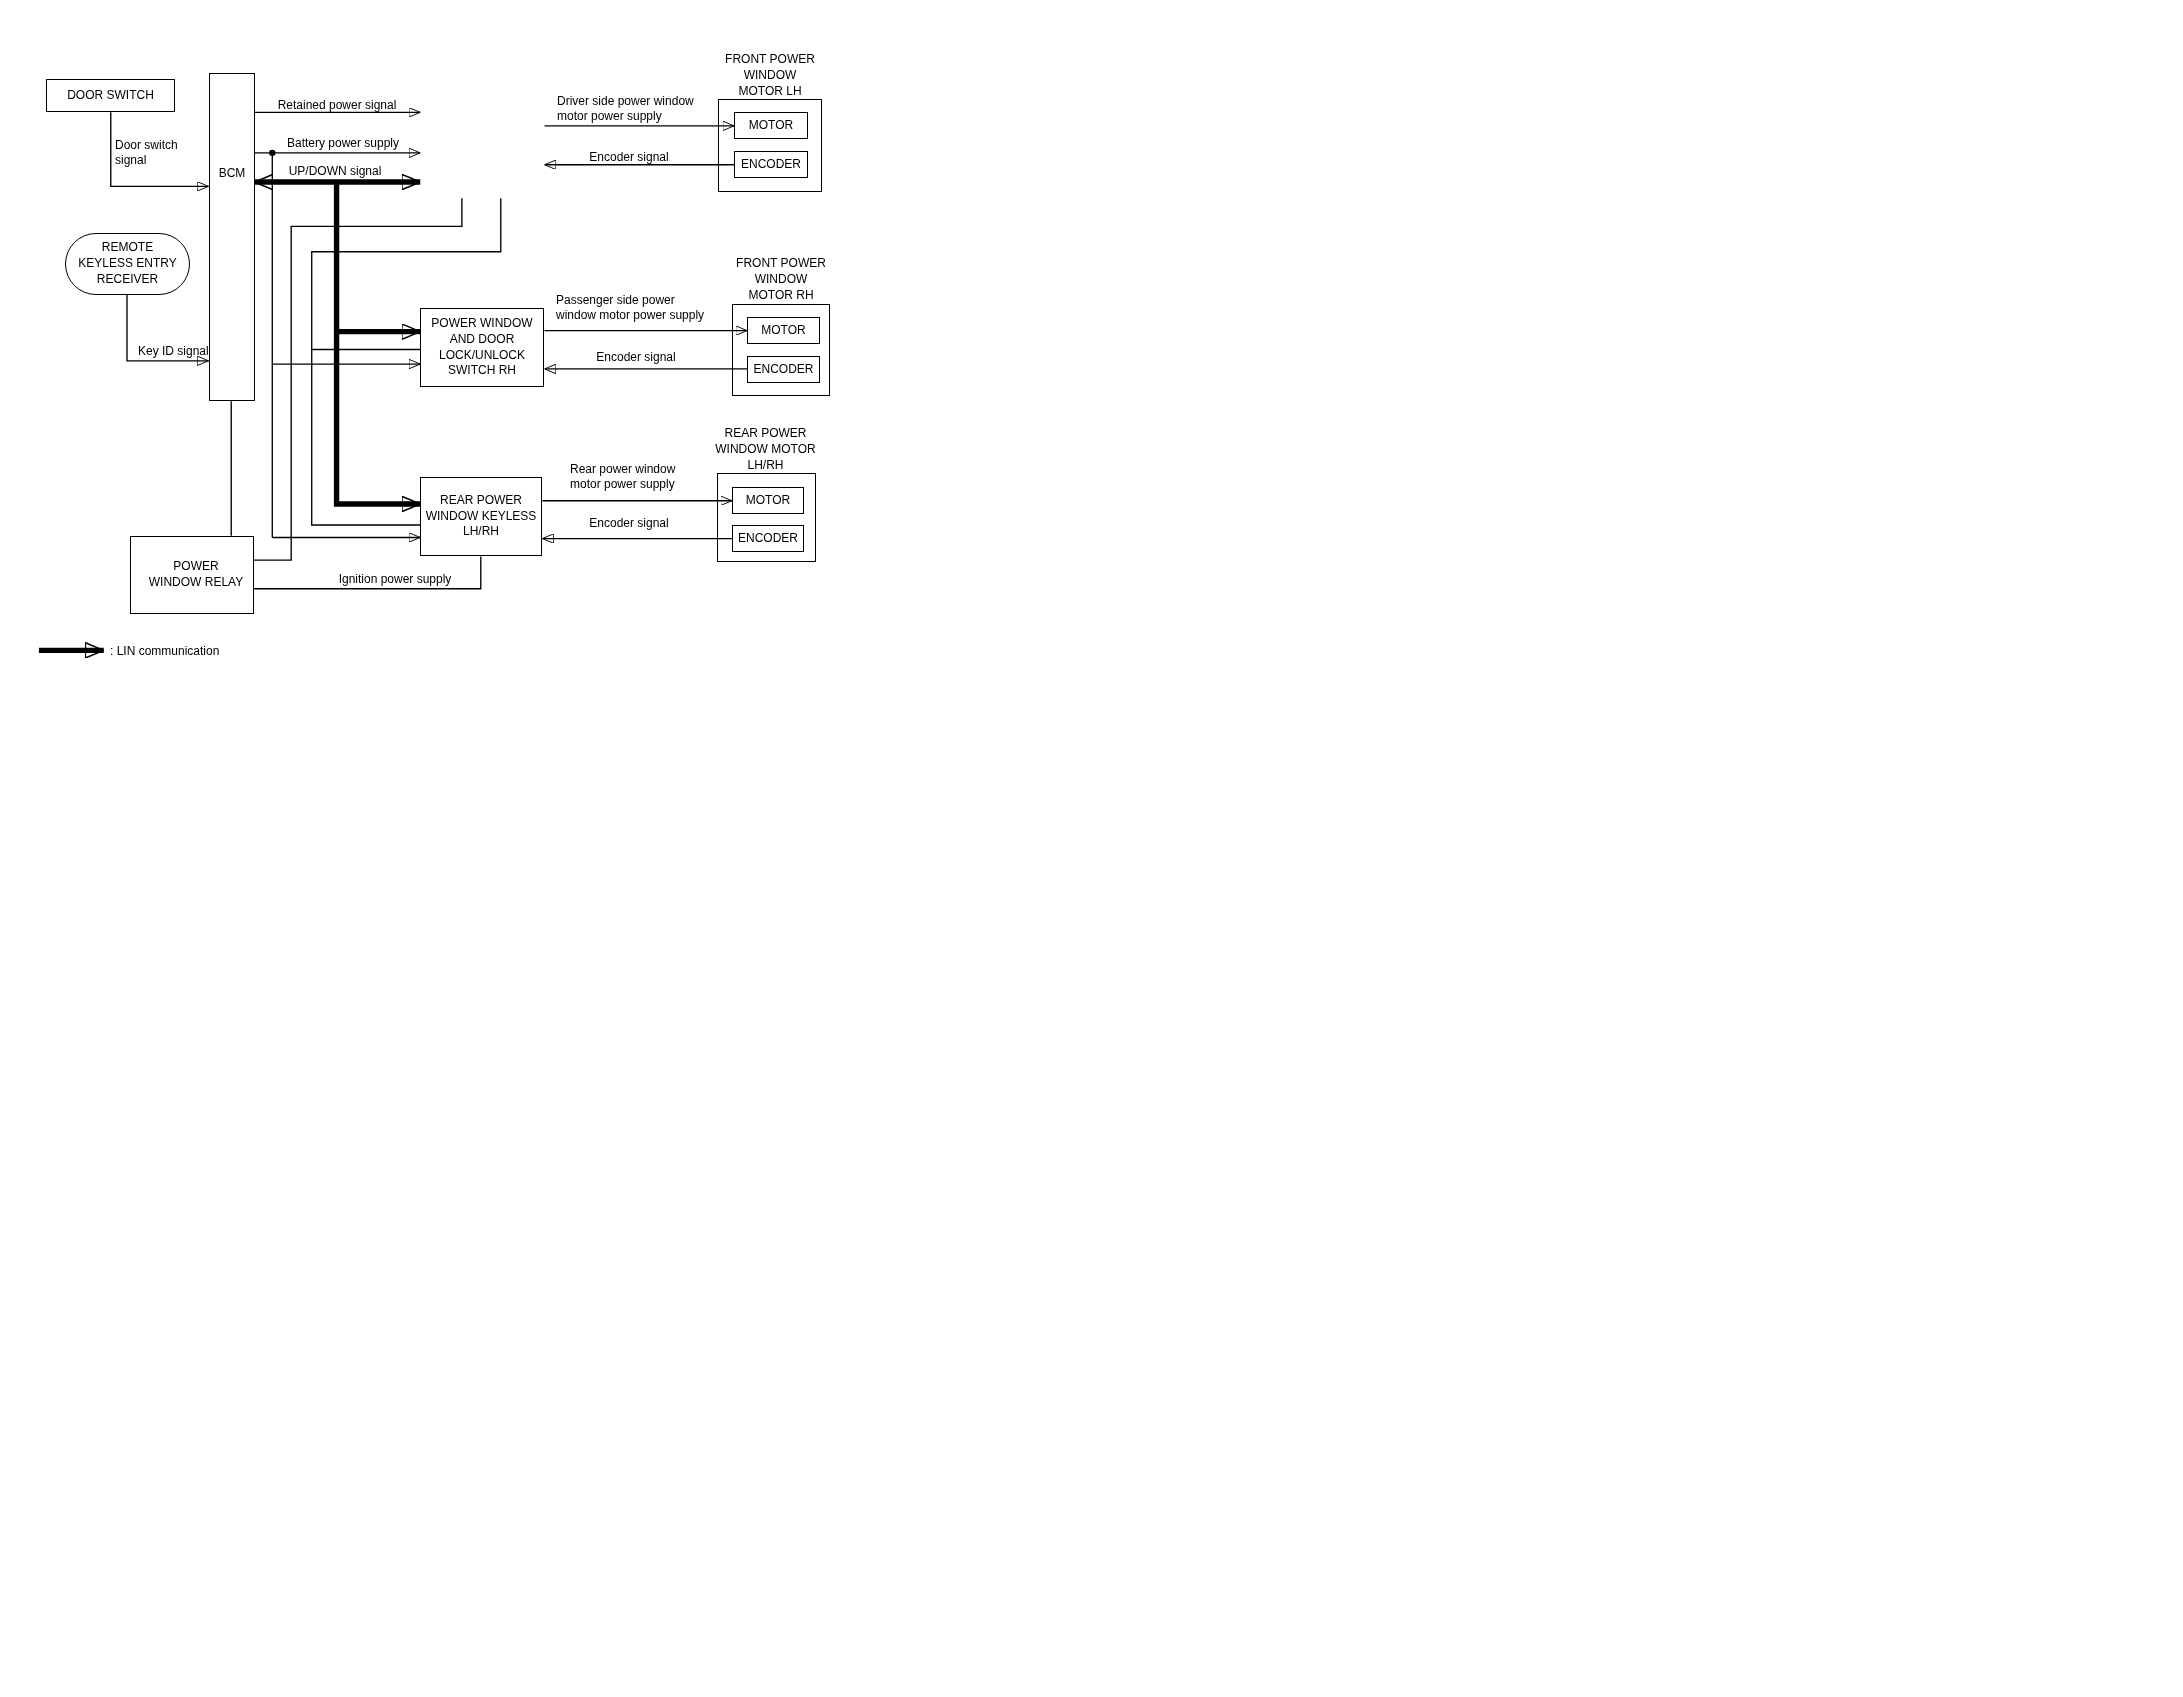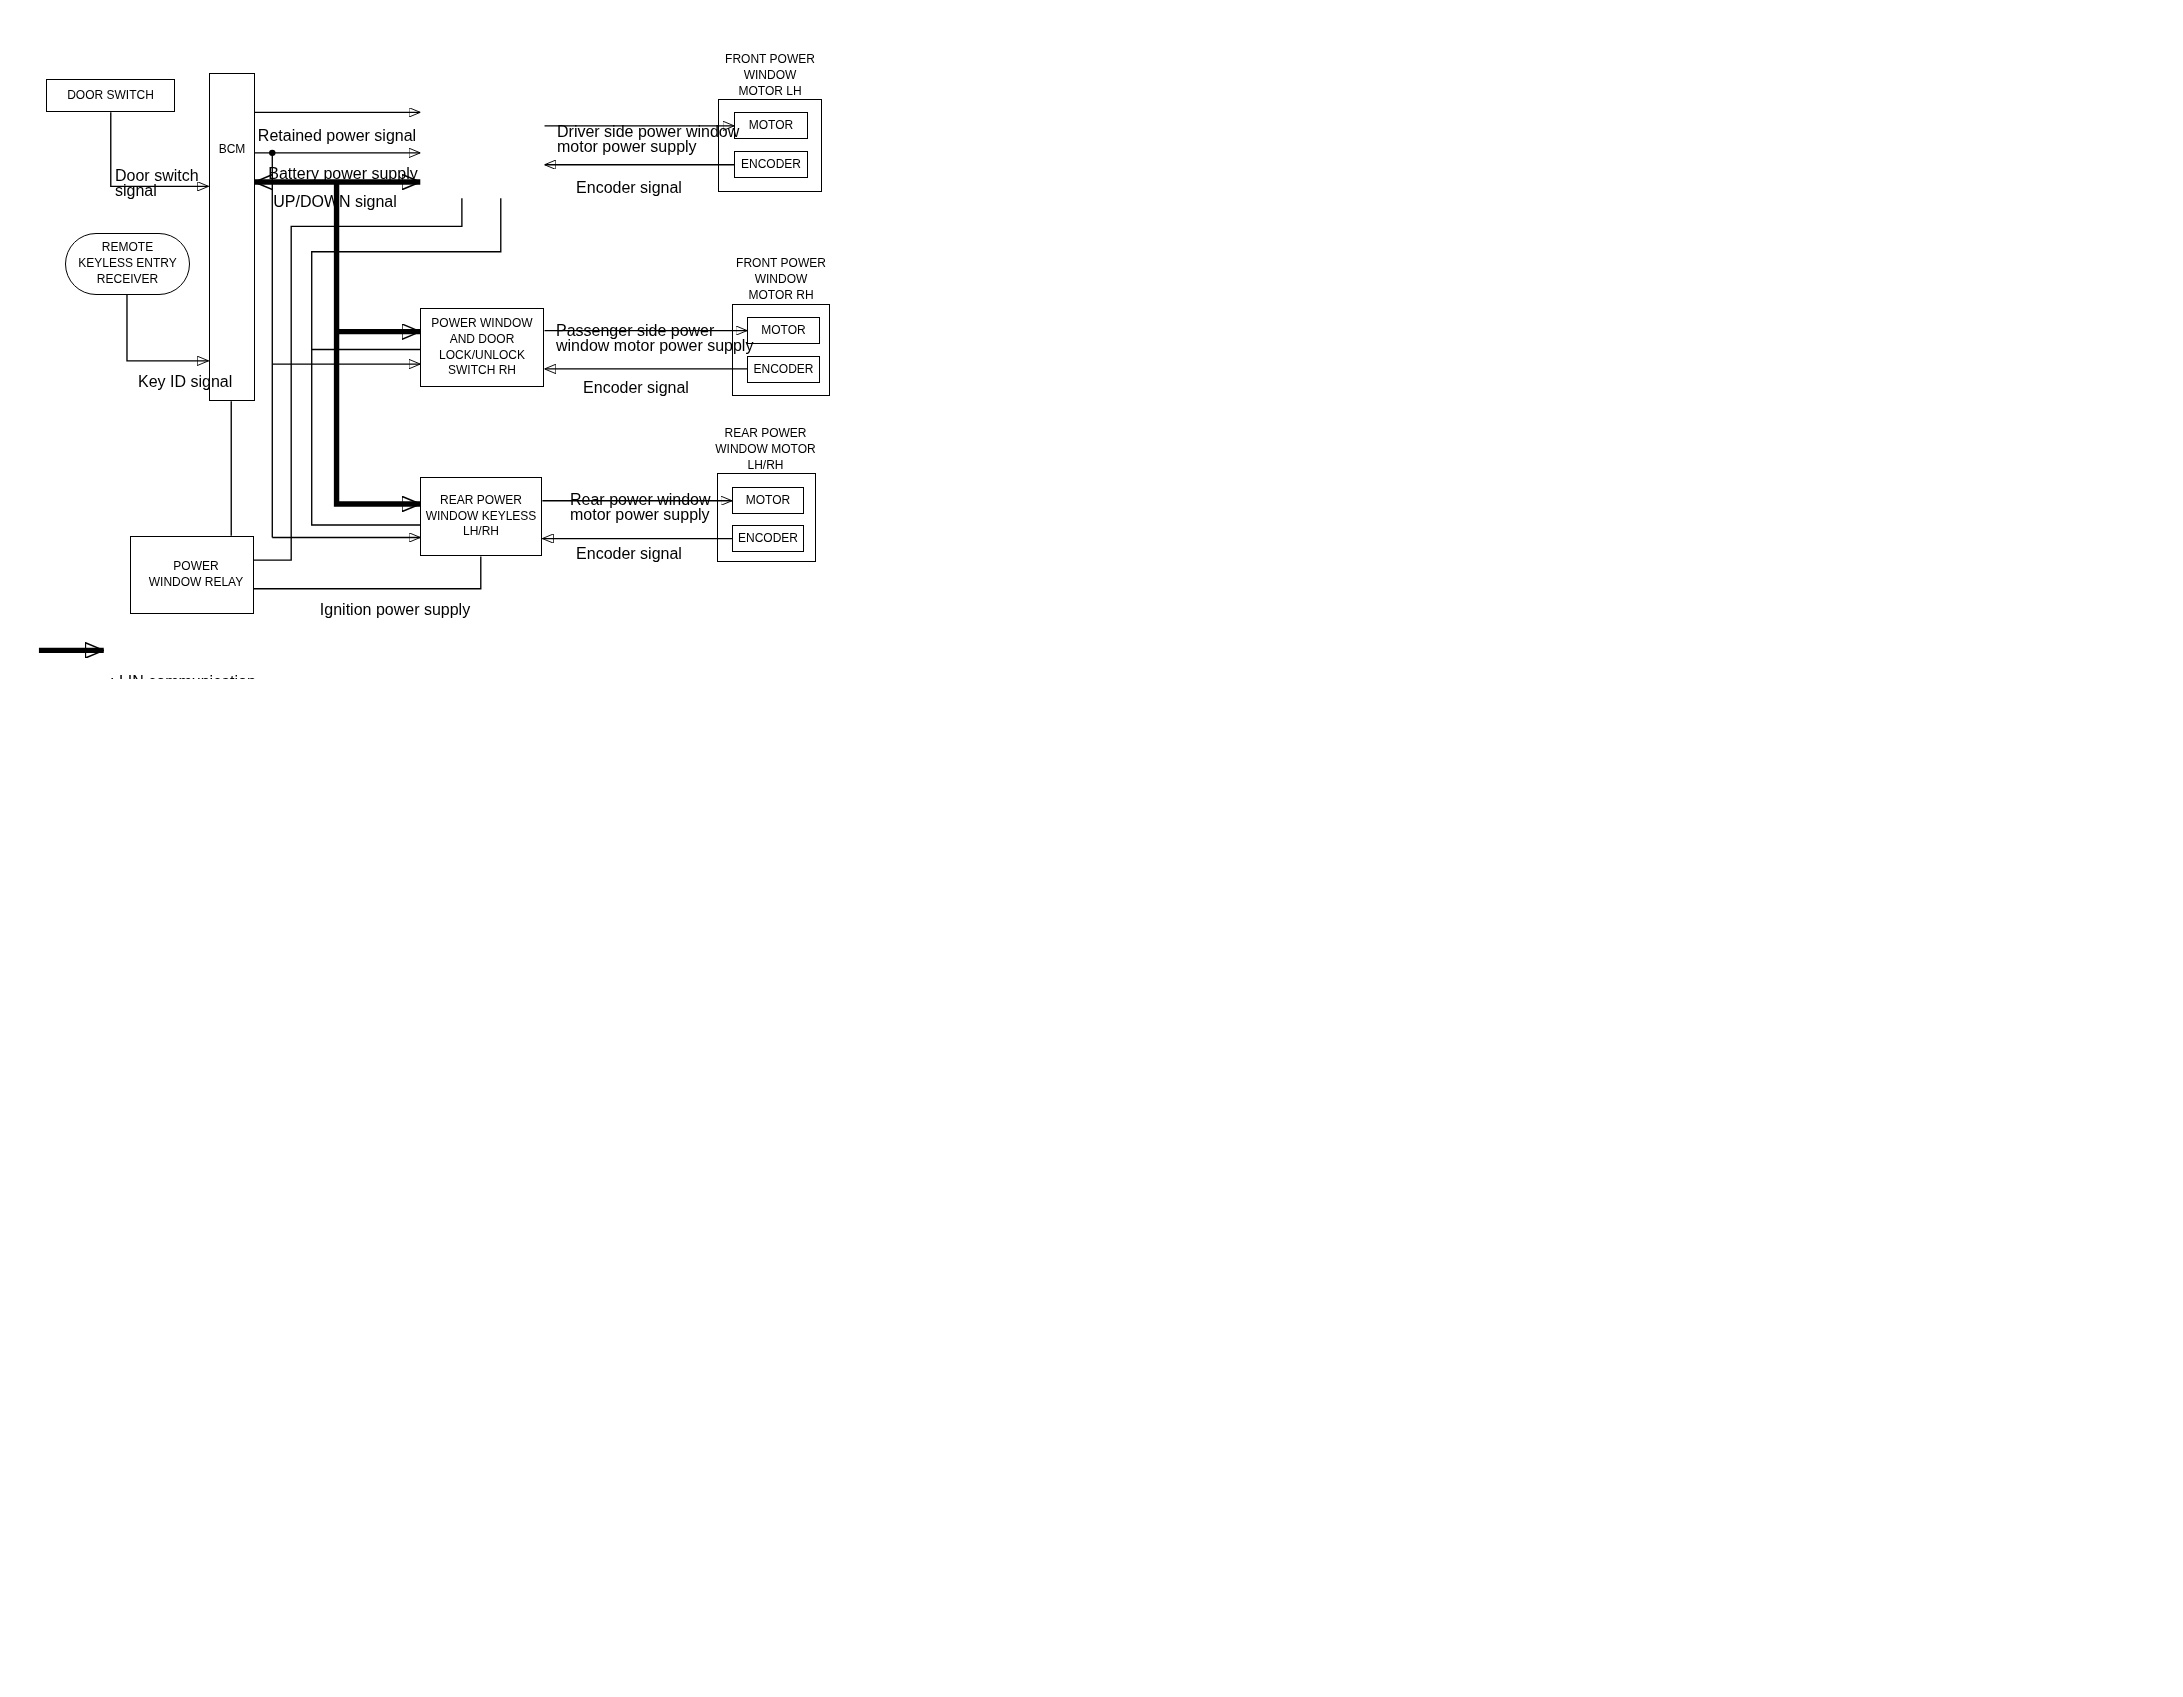--- a/index.html
+++ b/index.html
@@ -16,21 +16,21 @@
   .thin{stroke-width:2.5px;}
   .thick{stroke-width:10px;}
   .box{
     position:absolute;box-sizing:border-box;
     border:1.4px solid #000;background:#ffffff;
     display:flex;flex-direction:column;align-items:center;justify-content:center;
     text-align:center;font-size:12px;line-height:15.7px;
   }
   .box.hollow{background:transparent;}
   .lbl{
-    position:absolute;font-size:16px;line-height:15px;white-space:nowrap;margin-top:30px;
+    position:absolute;font-size:12px;line-height:15px;white-space:nowrap;
   }
   .lbl.center{text-align:center;}
   .title3{position:absolute;font-size:12px;line-height:16px;text-align:center;}
 </style>
 </head>
 <body>
 
 <div class="stage">
 
   <svg class="wires" viewBox="0 0 1616 1257" xmlns="http://www.w3.org/2000/svg">
@@ -78,21 +78,21 @@
 
     <circle cx="504" cy="283" r="6" fill="#000"></circle>
 
     <path class="thick" d="M72,1204 H192" marker-end="url(#athick)"></path>
   </svg>
 
   <div class="box" style="left:46px;top:79px;width:129px;height:33px;">
     <div>DOOR SWITCH</div>
   </div>
 
-  <div class="box" style="left:209px;top:73px;width:46px;height:328px;justify-content:flex-start;padding-top:68px;">
+  <div class="box" style="left:209px;top:73px;width:46px;height:328px;justify-content:flex-start;padding-top:92px;">
     <div>BCM</div>
   </div>
 
   <div class="box" style="left:65px;top:233px;width:125px;height:62px;border-radius:31px;">
     <div>REMOTE</div>
     <div>KEYLESS ENTRY</div>
     <div>RECEIVER</div>
   </div>
 
 

